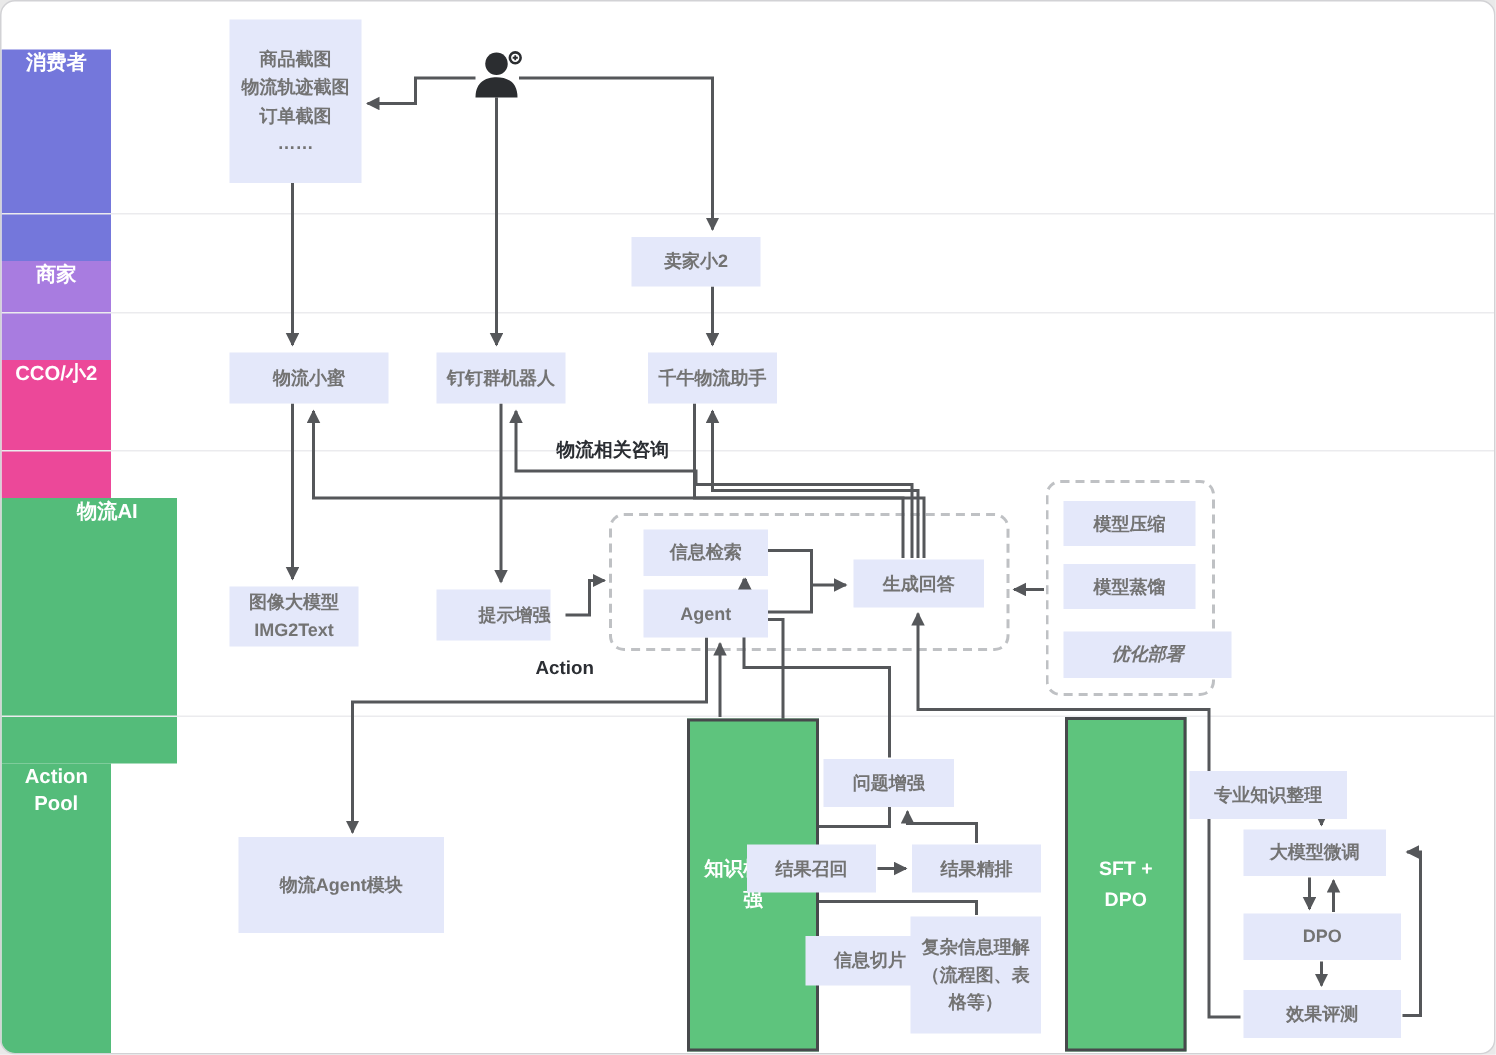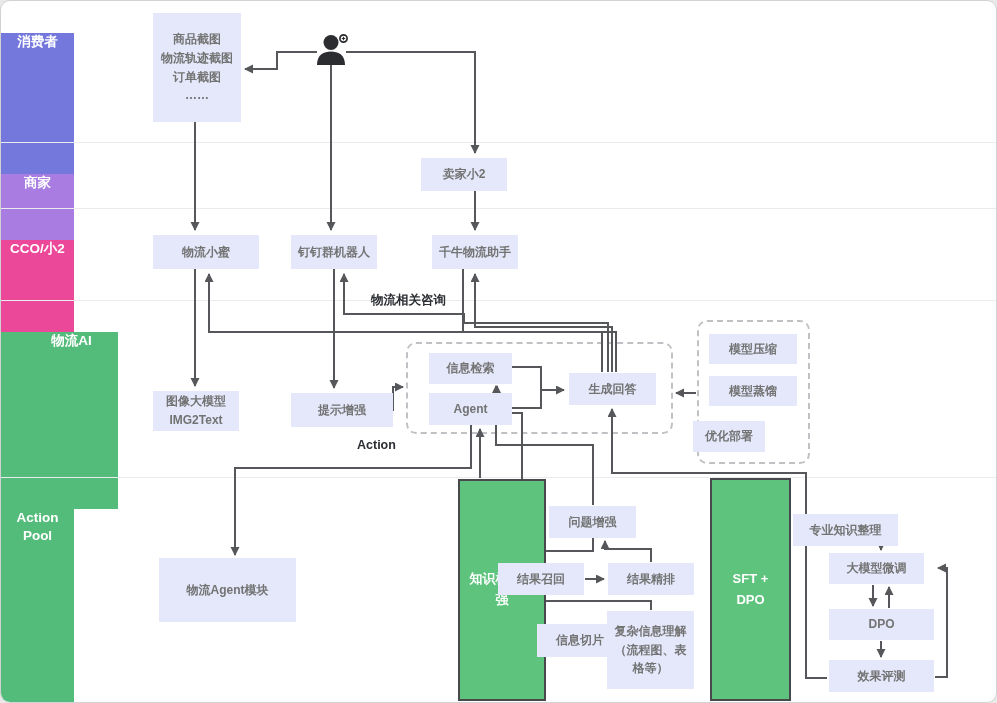--- a/index.html
+++ b/index.html
@@ -106,39 +106,39 @@
       <div class="node light" style="left: 290px; top: 234px; width: 86px; height: 34px;">
         <div class="line">钉钉群机器人</div>
       </div>
       <div class="node light" style="left: 431px; top: 234px; width: 86px; height: 34px;">
         <div class="line">千牛物流助手</div>
       </div>
       <div class="node light" style="left: 152px; top: 390px; width: 86px; height: 40px;">
         <div class="line">图像大模型</div>
         <div class="line">IMG2Text</div>
       </div>
-      <div class="node light" style="left: 290px; top: 392px; width: 102px; height: 34px;">
+      <div class="node light" style="left: 290px; top: 392px; width: 76px; height: 34px; align-items: flex-end;">
         <div class="line">提示增强</div>
       </div>
       <div class="node light" style="left: 428px; top: 352px; width: 83px; height: 31px;">
         <div class="line">信息检索</div>
       </div>
       <div class="node light" style="left: 428px; top: 392px; width: 83px; height: 32px;">
         <div class="line">Agent</div>
       </div>
       <div class="node light" style="left: 568px; top: 372px; width: 87px; height: 32px;">
         <div class="line">生成回答</div>
       </div>
       <div class="node light" style="left: 708px; top: 333px; width: 88px; height: 30px;">
         <div class="line">模型压缩</div>
       </div>
       <div class="node light" style="left: 708px; top: 375px; width: 88px; height: 30px;">
         <div class="line">模型蒸馏</div>
       </div>
-      <div class="node light" style="left: 692px; top: 420px; width: 72px; height: 31px;">
+      <div class="node light" style="left: 708px; top: 420px; width: 112px; height: 31px; font-style: italic;">
         <div class="line">优化部署</div>
       </div>
       <div class="node light" style="left: 158px; top: 557px; width: 137px; height: 64px;">
         <div class="line">物流Agent模块</div>
       </div>
       <div class="node green" style="left: 415px; top: 478px; width: 88px; height: 222px; margin-left: 42px;">
         <div class="line">知识检索增</div>
         <div class="line">强</div>
       </div>
       <div class="node light" style="left: 548px; top: 505px; width: 87px; height: 32px;">

